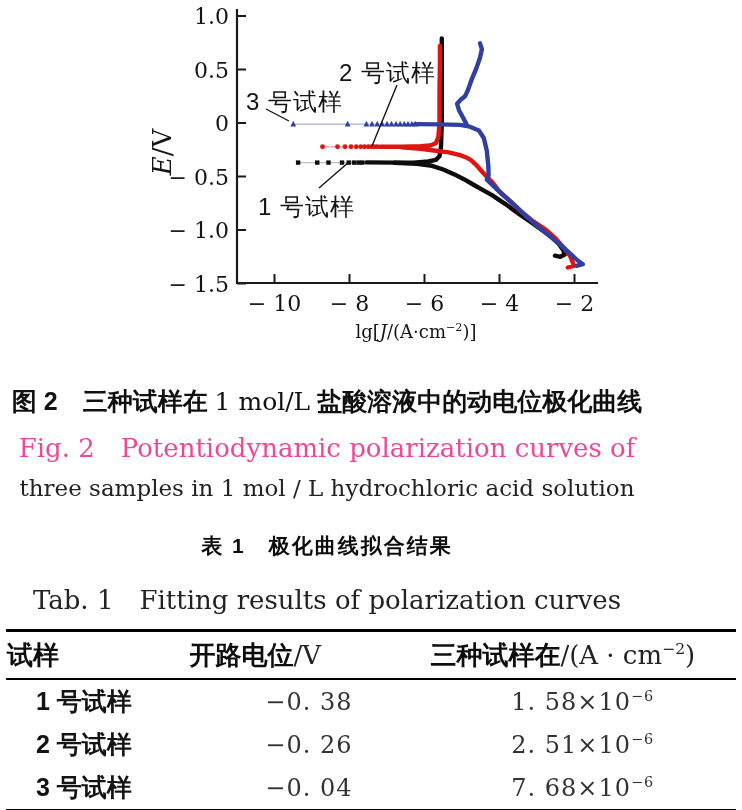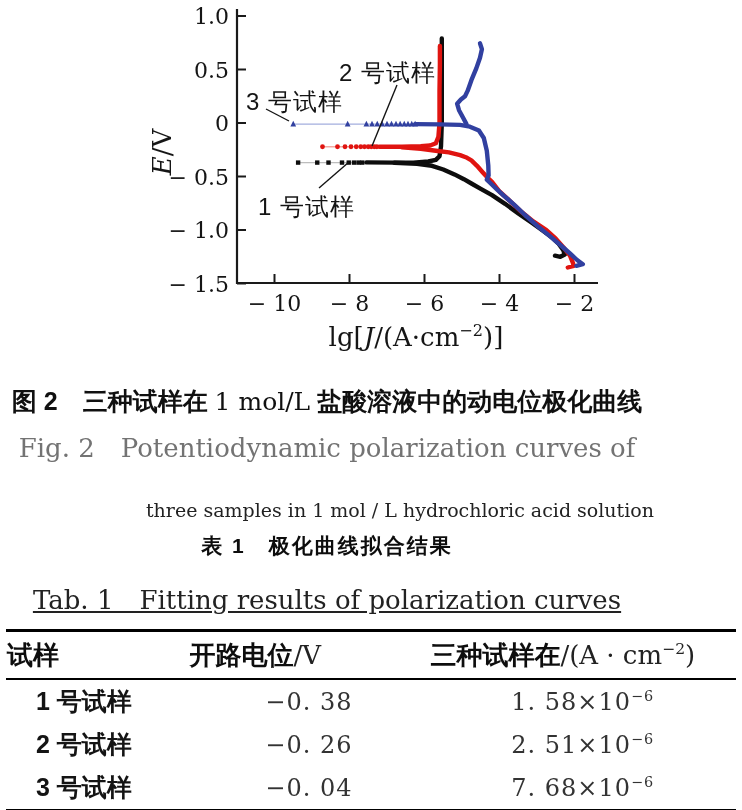--- a/index.html
+++ b/index.html
@@ -9,40 +9,40 @@
   
   .chart-wrap{position:absolute;left:0;top:0;width:636px;height:362px;}
   svg.chart{position:absolute;left:0;top:0;}
   svg.chart text{font-family:"DejaVu Serif","Liberation Serif",serif;font-size:22px;fill:#151515;}
 
   .ylabel{position:absolute;left:122px;top:112px;width:80px;height:80px;
           display:flex;align-items:center;justify-content:center;
           transform:rotate(-90deg);font-size:26px;color:#151515;white-space:nowrap;}
   .ylabel .var{font-style:italic;}
   .xlabel{position:absolute;left:296px;top:321px;width:240px;text-align:center;
-          font-size:26px;color:#151515;white-space:nowrap;}
+          font-size:18px;color:#151515;white-space:nowrap;}
   .xlabel .var{font-style:italic;}
   .xlabel sup{font-size:0.62em;}
 
   .annotation{position:absolute;font-family:"Liberation Sans",sans-serif;
               font-size:24px;color:#141414;white-space:nowrap;letter-spacing:1px;}
   .ann-2{left:339px;top:57px;}
   .ann-3{left:246px;top:86px;}
   .ann-1{left:258px;top:191px;}
 
   
   .cap{position:absolute;left:0;width:654px;text-align:center;white-space:nowrap;}
   .cap-cn{top:385px;font-size:25px;font-weight:bold;
           font-family:"Liberation Sans",sans-serif;color:#101010;}
   .cap-cn .latin{font-family:"DejaVu Serif","Liberation Serif",serif;font-weight:normal;}
-  .cap-en1{top:431px;font-size:26px;color:#737373;}
-  .cap-en2{top:499px;font-size:19px;color:#222;text-align:right;}
+  .cap-en1{top:431px;font-size:26px;color:#ec4899;}
+  .cap-en2{top:475px;font-size:23px;color:#222;}
   .tbl-cn{top:532px;font-size:21px;font-weight:bold;
           font-family:"Liberation Sans",sans-serif;color:#0d0d0d;letter-spacing:2px;}
-  .tbl-en{top:583px;font-size:26px;color:#222;text-decoration:underline;}
+  .tbl-en{top:583px;font-size:26px;color:#222;}
 
   
   table.results{position:absolute;left:6px;top:629px;width:730px;
                 border-collapse:collapse;table-layout:fixed;
                 border-top:3px solid #000;border-bottom:3px solid #000;}
   table.results th{border-bottom:2px solid #000;height:44px;
                    font-family:"Liberation Sans",sans-serif;font-size:26px;
                    font-weight:bold;color:#0d0d0d;text-align:left;vertical-align:middle;}
   table.results th .unit{font-family:"DejaVu Serif","Liberation Serif",serif;
                          font-weight:normal;color:#222;}

